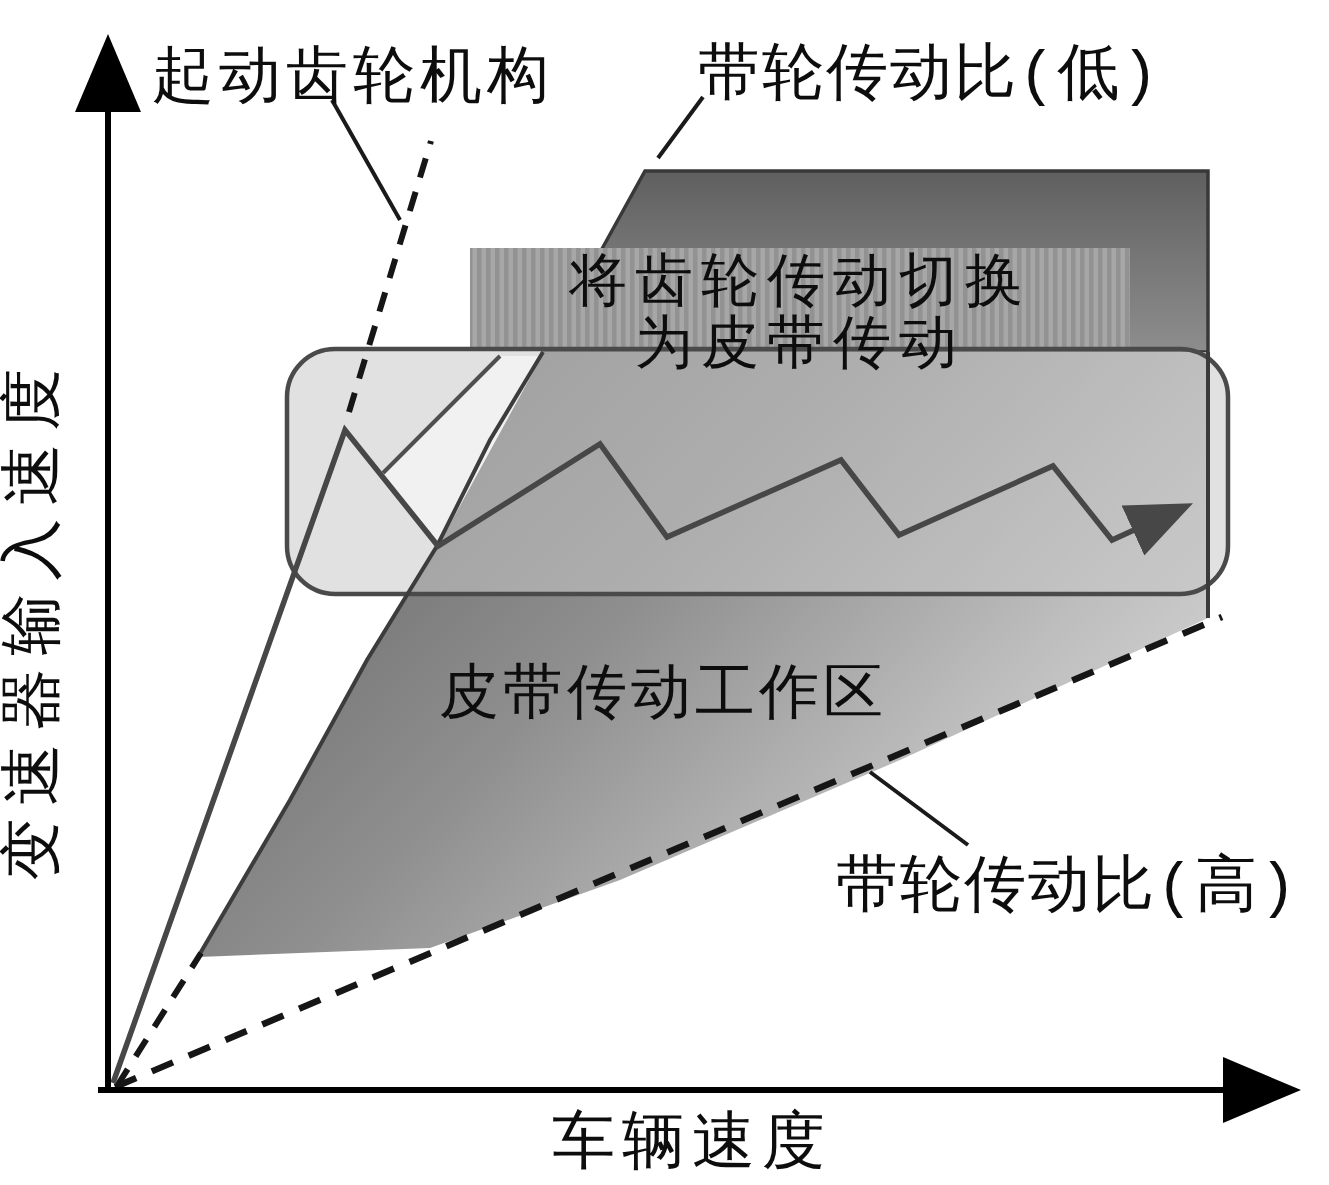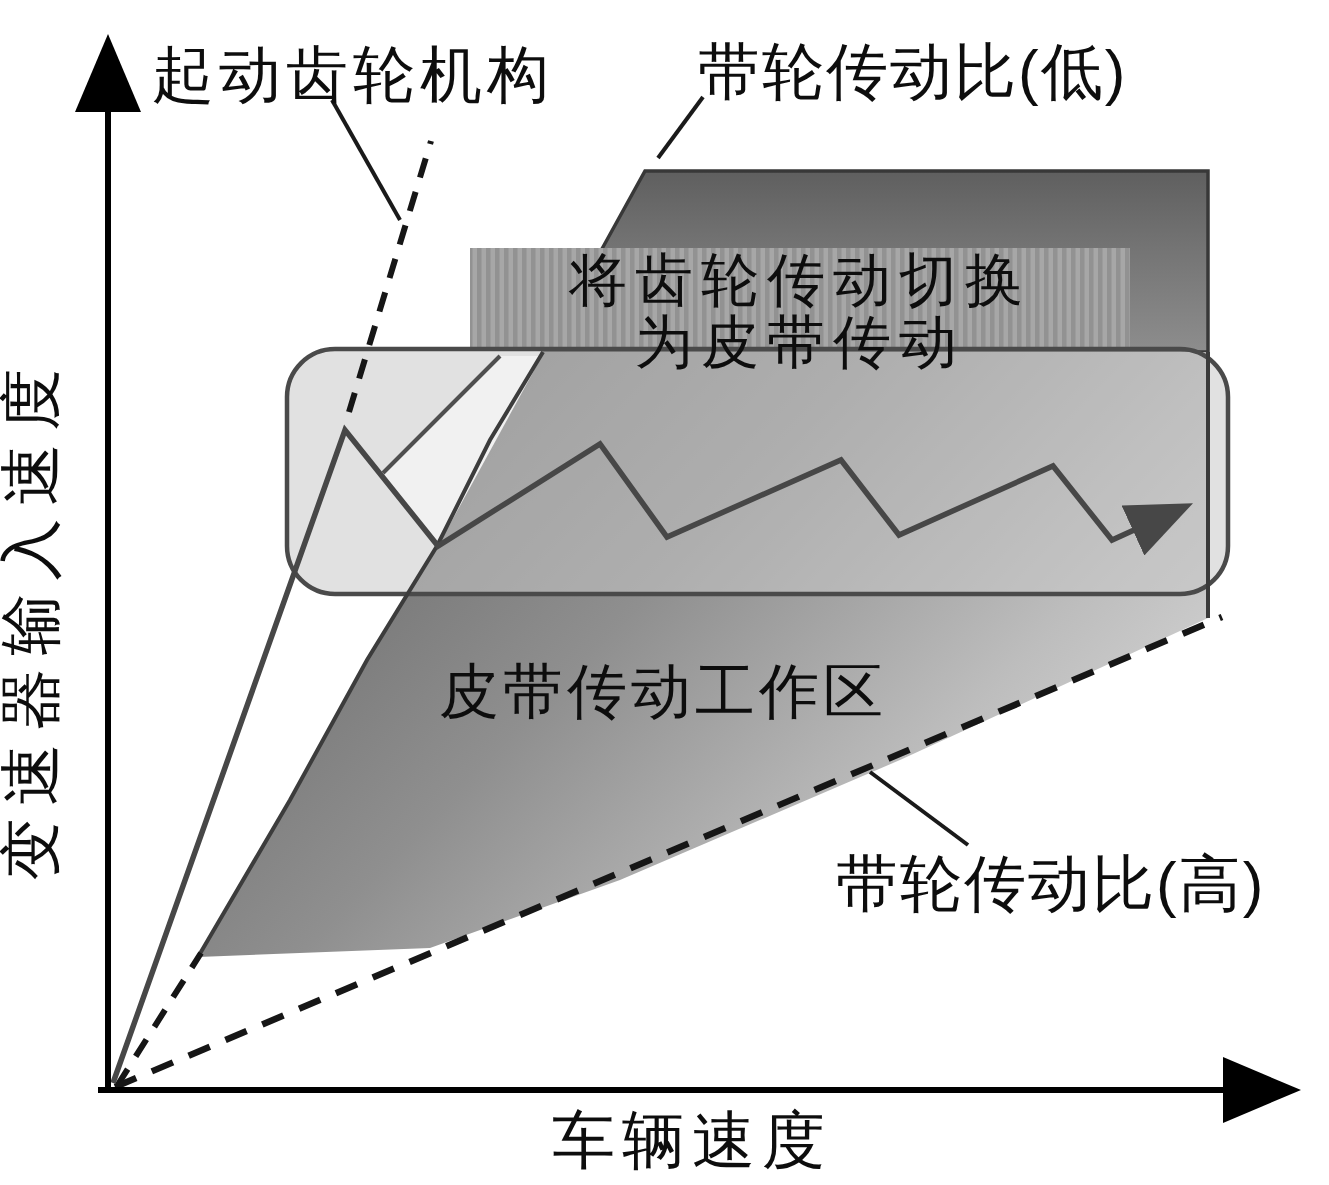--- a/index.html
+++ b/index.html
@@ -1,20 +1,20 @@
 <!DOCTYPE html>
 <html><head>
 <meta charset="utf-8">
 <style>
   html,body{margin:0;padding:0;background:#ffffff;}
   .stage{
     position:relative;
     width:1329px;height:1185px;
     background:#ffffff;
-    font-family:Liberation Sans, sans-serif;
+    font-family:Liberation Mono, monospace;
     overflow:hidden;
   }
   svg{display:block;}
   text{fill:#0d0d0d;}
   .lbl{font-size:62px;letter-spacing:5px;}
   .lbl-paren{font-size:62px;letter-spacing:2px;}
   .lbl-box{font-size:58px;letter-spacing:8px;}
   .lbl-zone{font-size:60px;letter-spacing:4px;}
   .lbl-axis{font-size:63px;letter-spacing:7px;}
   .lbl-yaxis{font-size:62px;letter-spacing:13px;}

